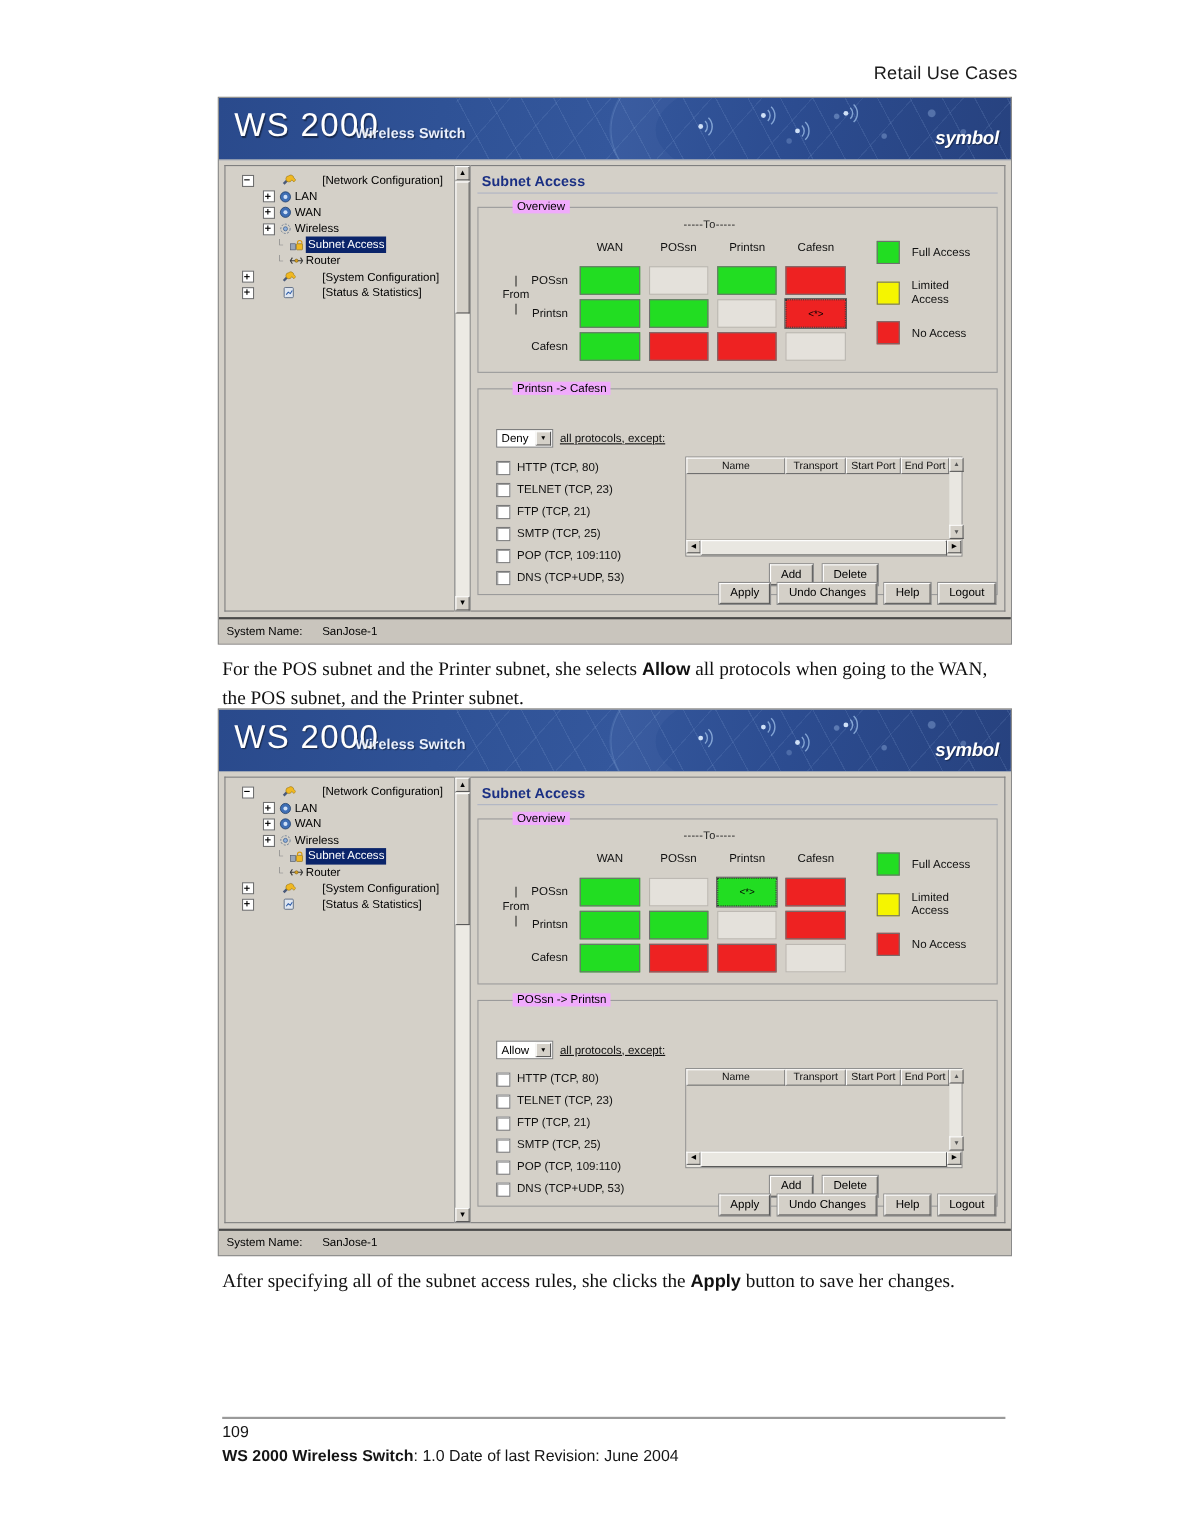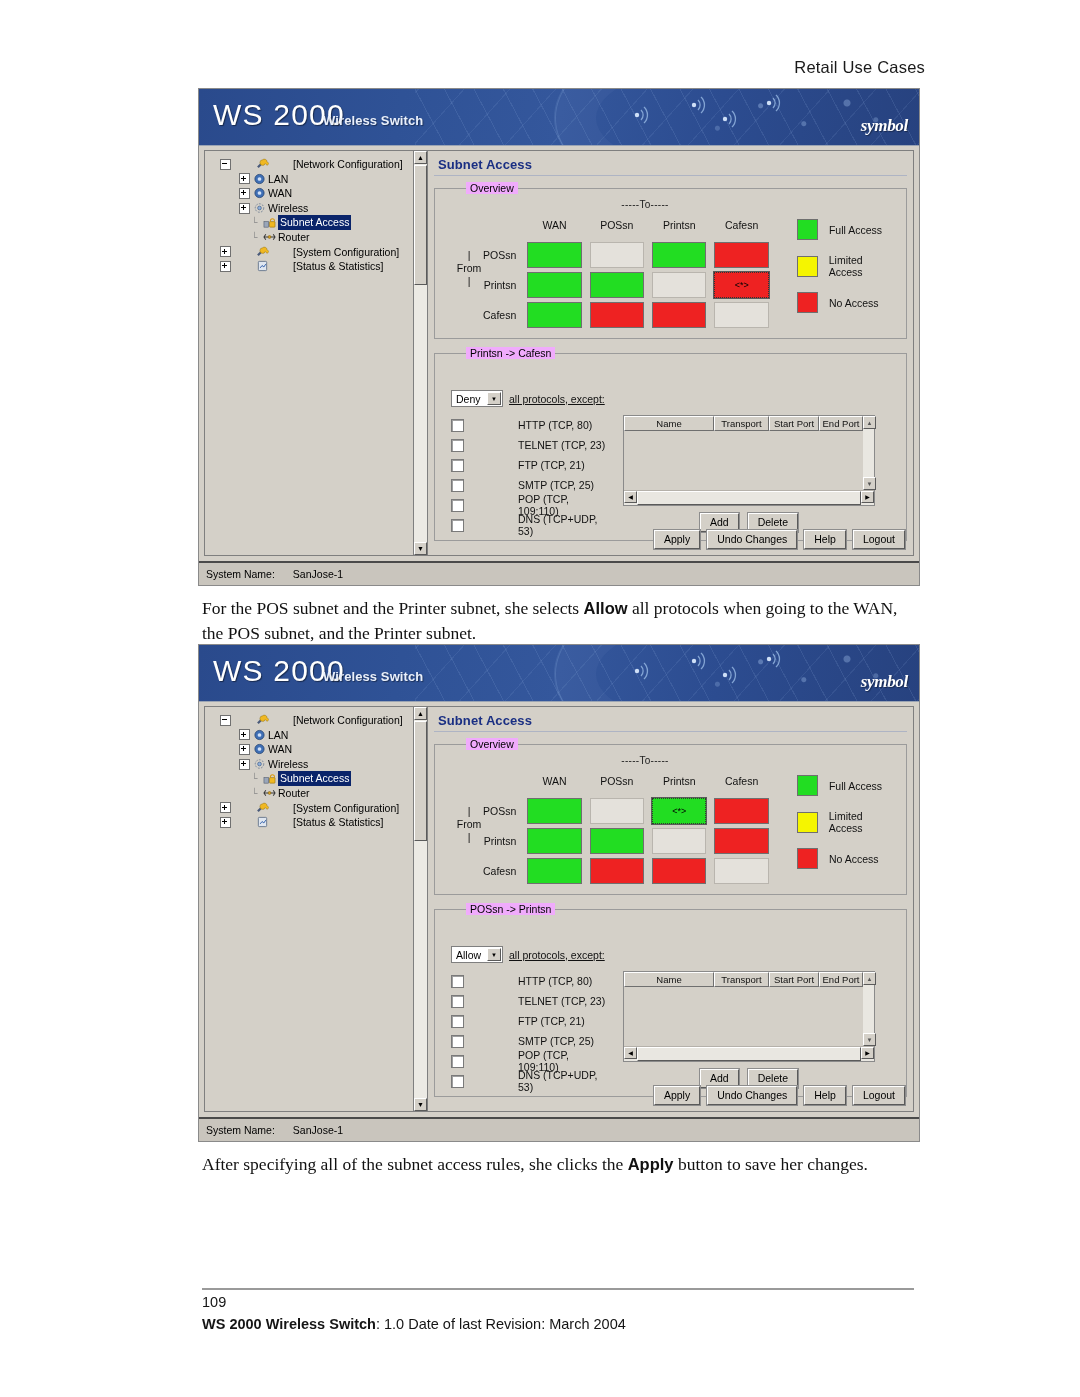--- a/index.html
+++ b/index.html
@@ -138,21 +138,21 @@
     font-weight: bold;
     letter-spacing: 0.1px;
     text-shadow: 1px 1px 1px rgba(0,0,0,0.4);
     z-index: 3;
   }
   .banner-logo {
     position: absolute;
     right: 11px;
     bottom: 9px;
     color: #ffffff;
-    font-family: Liberation Serif, serif;
+    font-family: Liberation Sans, sans-serif;
     font-style: italic;
     font-weight: bold;
     font-size: 17px;
     letter-spacing: -0.3px;
     text-shadow: 1px 1px 1px rgba(0,0,0,0.4);
     z-index: 3;
   }
   .banner-waves {
     position: absolute;
     left: 330px;
@@ -362,21 +362,21 @@
     border: 1px solid #fff;
     border-right-color: #5a5a5a; border-bottom-color: #5a5a5a;
     box-sizing: border-box;
     display: flex; align-items: center; justify-content: center;
     font-size: 6px; line-height: 1;
   }
   .sel-row-lbl { font-size: 10.5px; color: #111; margin-left: 6px; text-decoration: underline; }
 
   .rules-body { display: flex; margin-left: 8px; }
   .proto-list { width: 160px; }
-  .proto-row { display: flex; align-items: center; height: 20px; gap: 48px; }
+  .proto-row { display: flex; align-items: center; height: 20px; }
   .cbx {
     width: 11px; height: 11px;
     border: 1px solid #7a7a7a;
     background: #fff;
     margin-right: 6px;
     flex: 0 0 auto;
     box-shadow: inset 1px 1px 0 #9f9f9f;
   }
   .proto-lbl { font-size: 10.5px; color: #111; }
 
@@ -1043,15 +1043,15 @@
 <div class="body-para" style="top:1152px;">
   <span>After specifying all of the subnet access rules, she clicks the </span><b>Apply</b><span> button to save her changes.</span>
 </div>
 
 <div class="footer-rule"></div>
 <div class="footer">
   <div class="line1">
     <span>109</span>
   </div>
   <div class="line2">
-    <b>WS 2000 Wireless Switch</b><span>: 1.0  Date of last Revision: March 2004</span>
+    <b>WS 2000 Wireless Switch</b><span>: 1.0  Date of last Revision: June 2004</span>
   </div>
 </div>
 
 </body></html>

